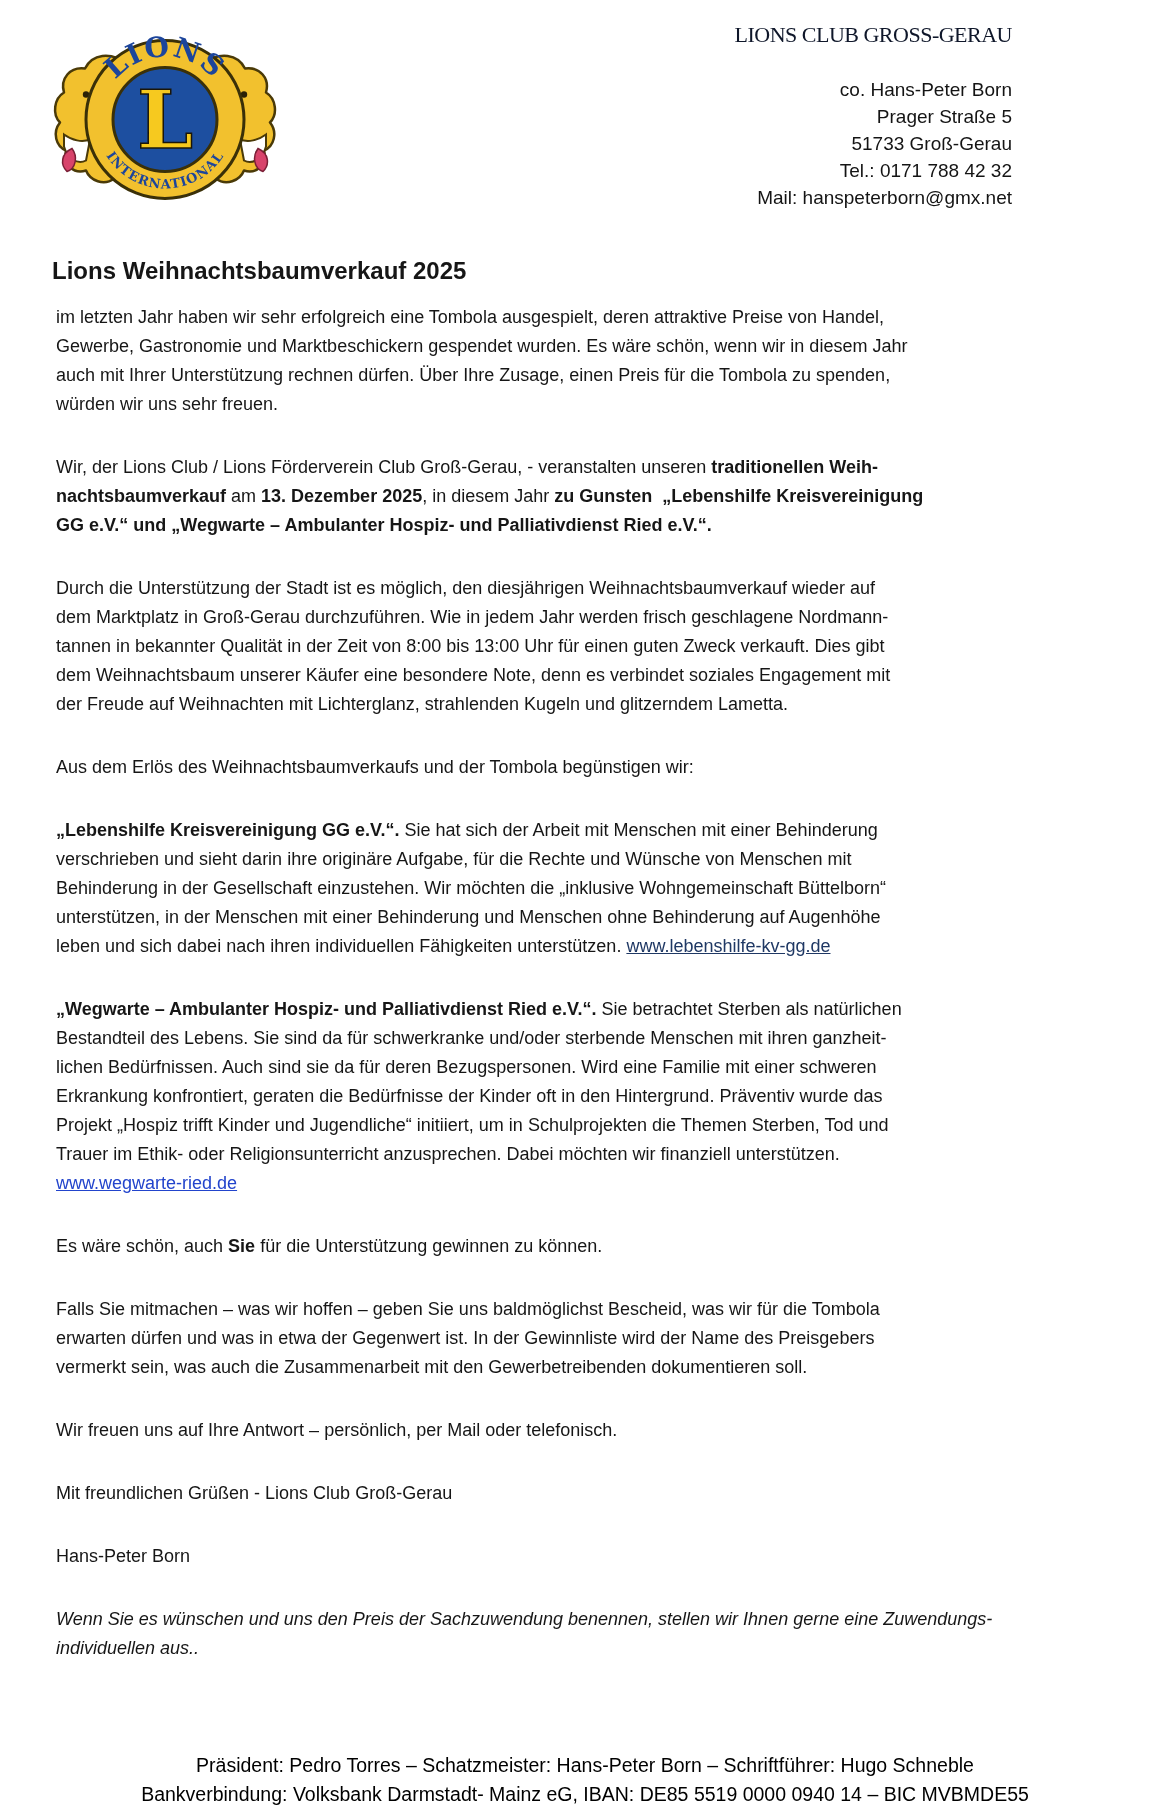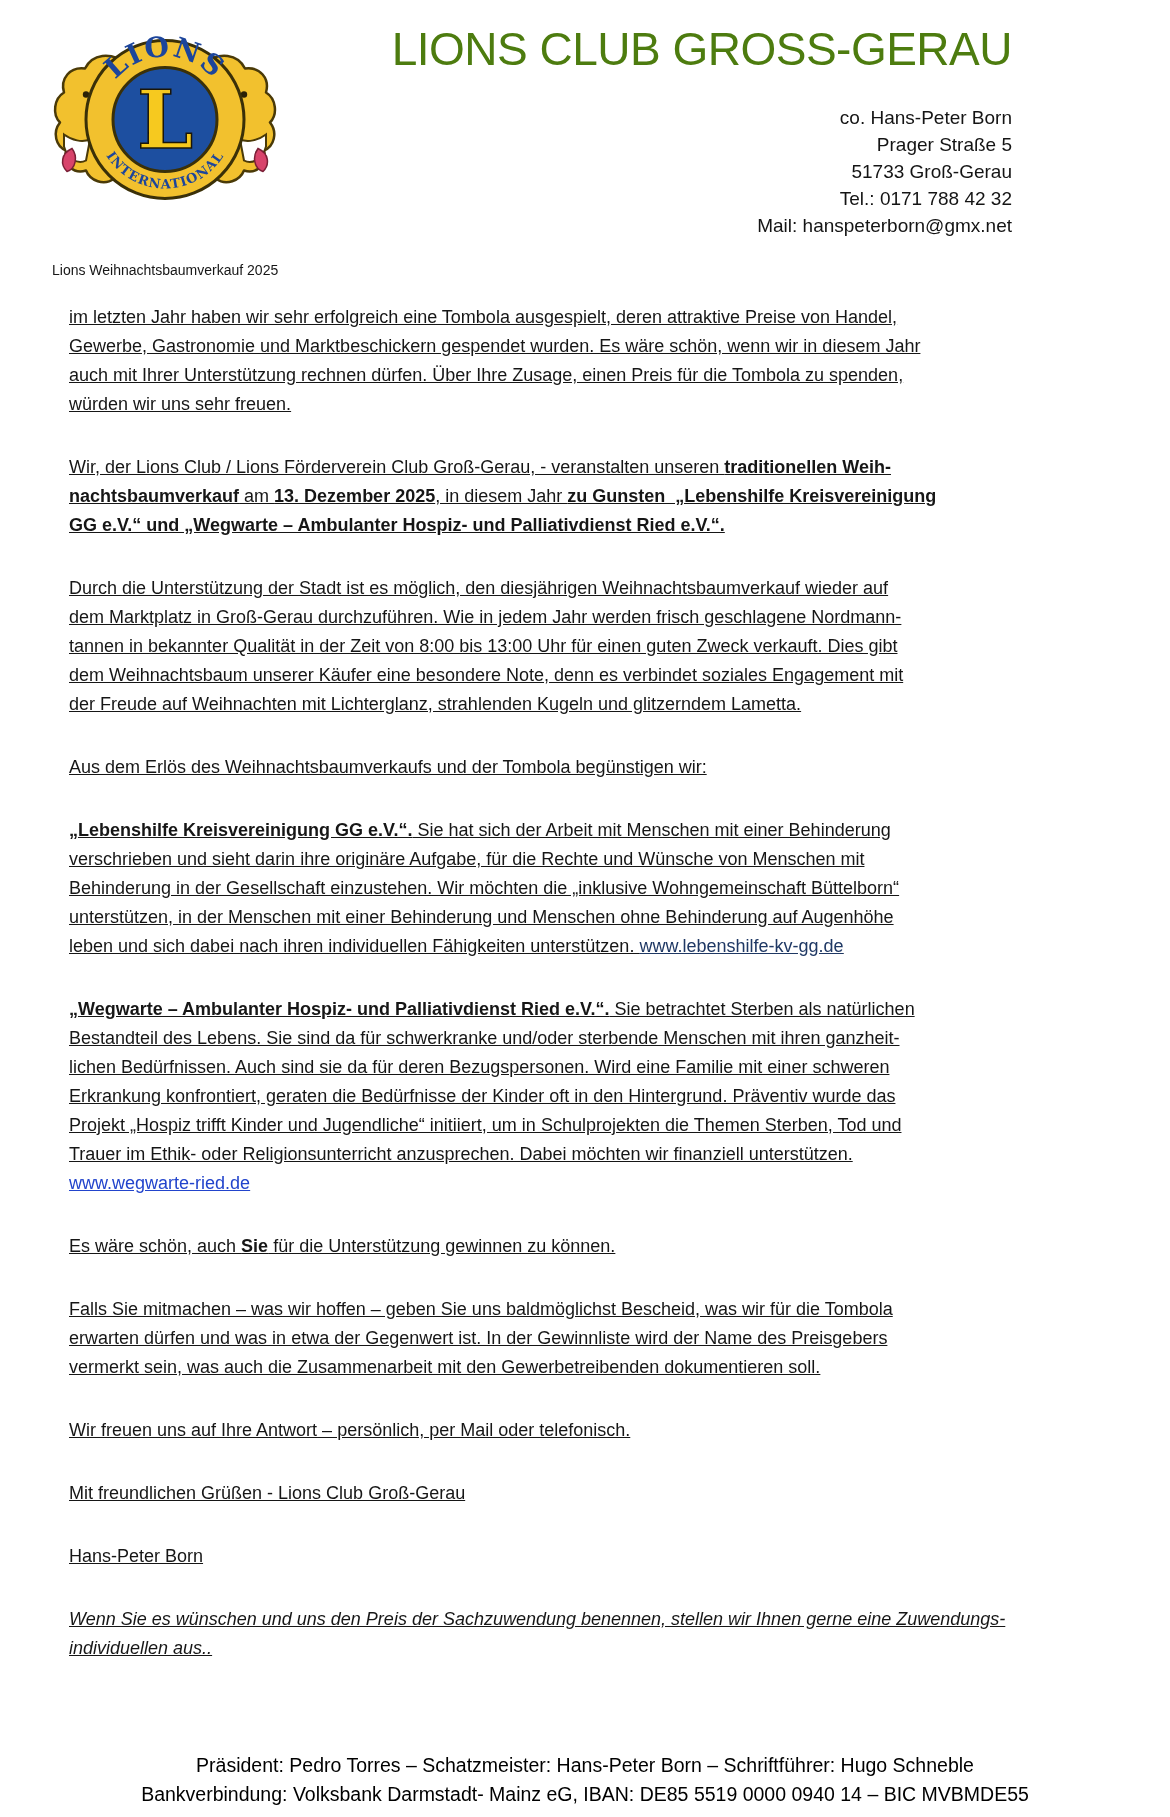--- a/index.html
+++ b/index.html
@@ -3,25 +3,25 @@
 <meta charset="utf-8">
 <style>
   html,body{margin:0;padding:0;}
   body{
     width:1170px;height:1817px;position:relative;background:#ffffff;
     font-family:"Liberation Sans", sans-serif;color:#161616;overflow:hidden;
   }
   .header{position:relative;height:252px;}
   .logo{position:absolute;left:50px;top:14px;width:230px;height:220px;}
   .head-right{position:absolute;top:22px;right:158px;text-align:right;}
-  .title{font-size:46px;letter-spacing:-0.5px;color:#4d7c0f;white-space:nowrap;}
+  .title{font-size:22px;letter-spacing:-0.5px;color:#0f172a;white-space:nowrap;font-family:Liberation Serif, serif;}
   .contact{margin-top:28px;font-size:19px;line-height:27px;color:#141414;}
   .letter{margin-left:52px;width:962px;font-size:18px;line-height:29px;}
-  .subject{font-weight:normal;font-size:14px;margin:4px 0 18px;}
-  .para{margin:0 0 34px 17px;text-decoration:underline;}
+  .subject{font-weight:bold;font-size:24px;margin:4px 0 18px;}
+  .para{margin:0 0 34px 4px;}
   .para.italic{font-style:italic;}
   .b{font-weight:bold;}
   a.doc-link{text-decoration:underline;cursor:pointer;}
   .footer{position:absolute;left:0;right:0;bottom:8px;text-align:center;
           font-size:19.5px;line-height:29px;color:#000000;}
 </style>
 </head>
 <body>
 
 <div class="header">

